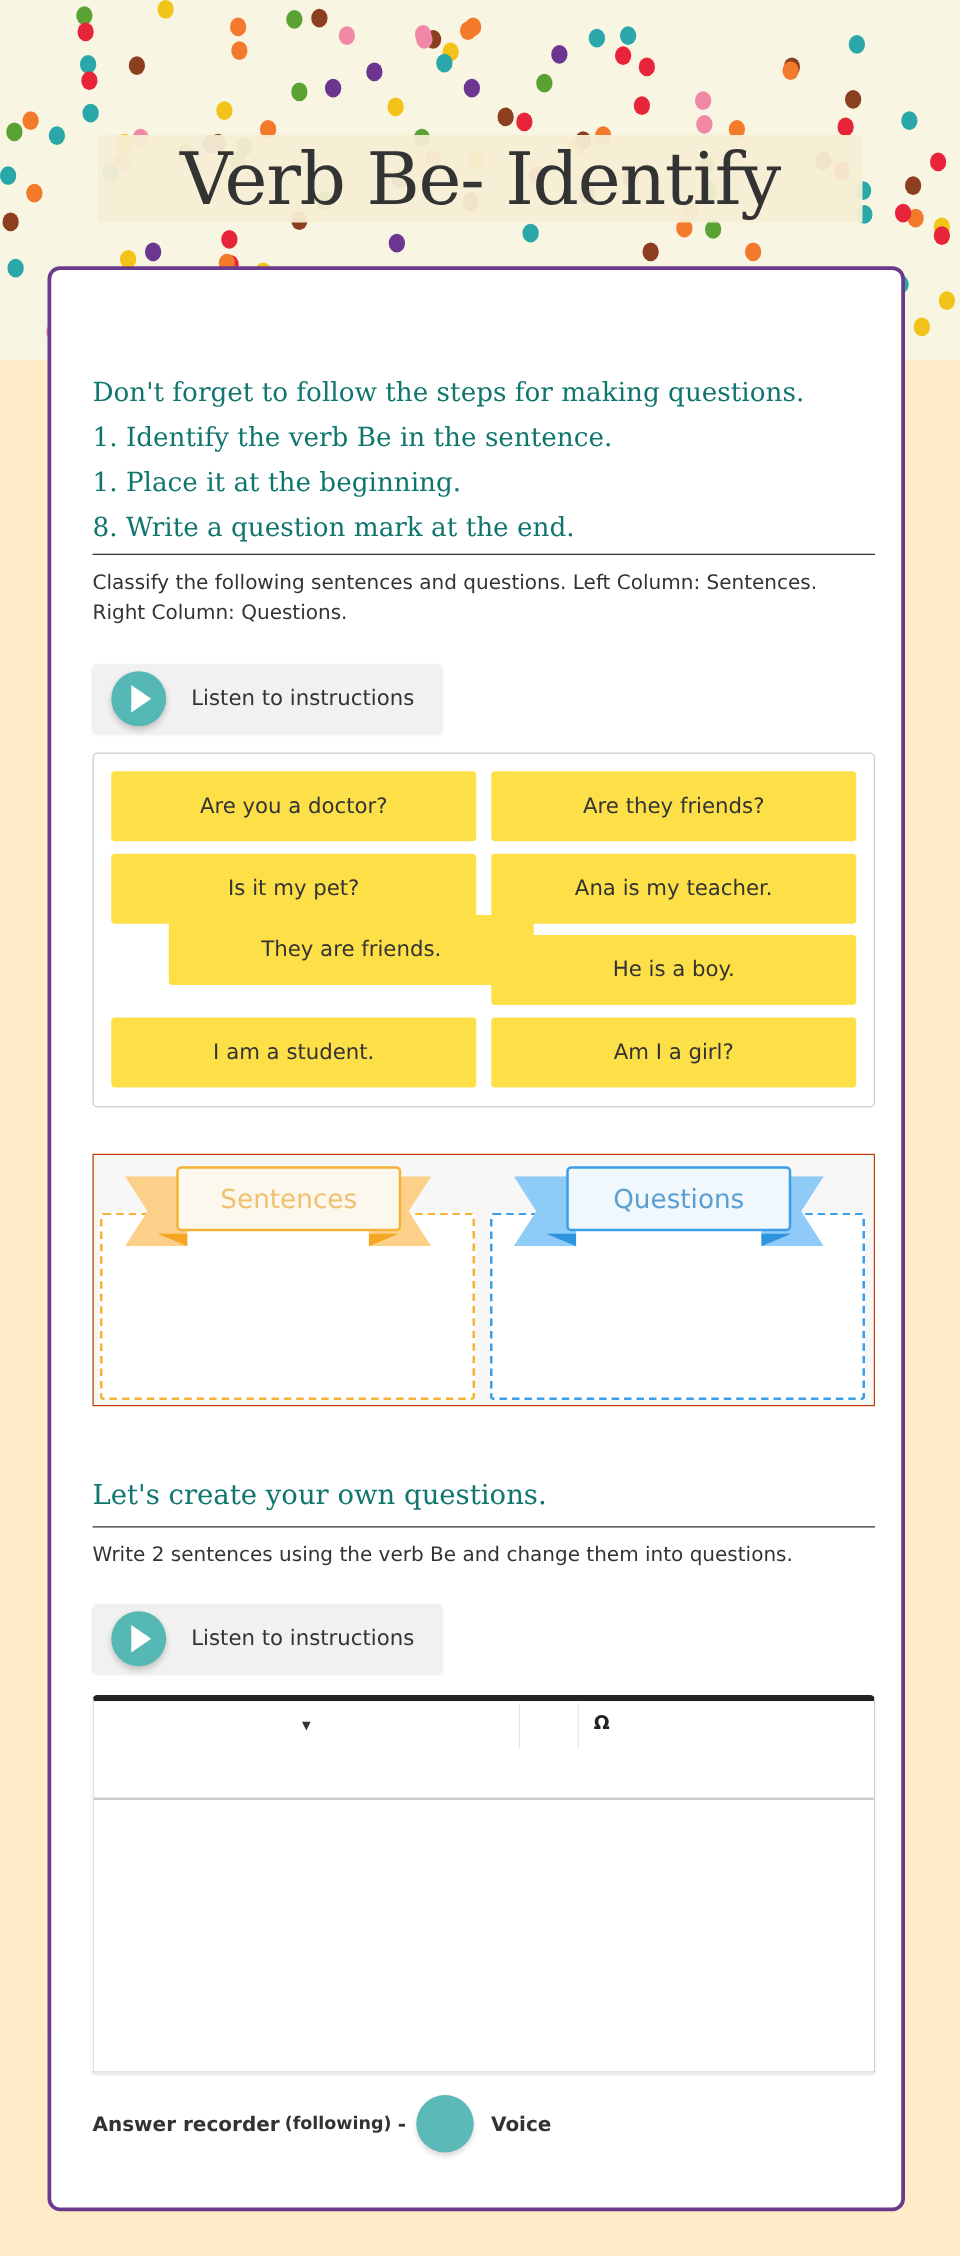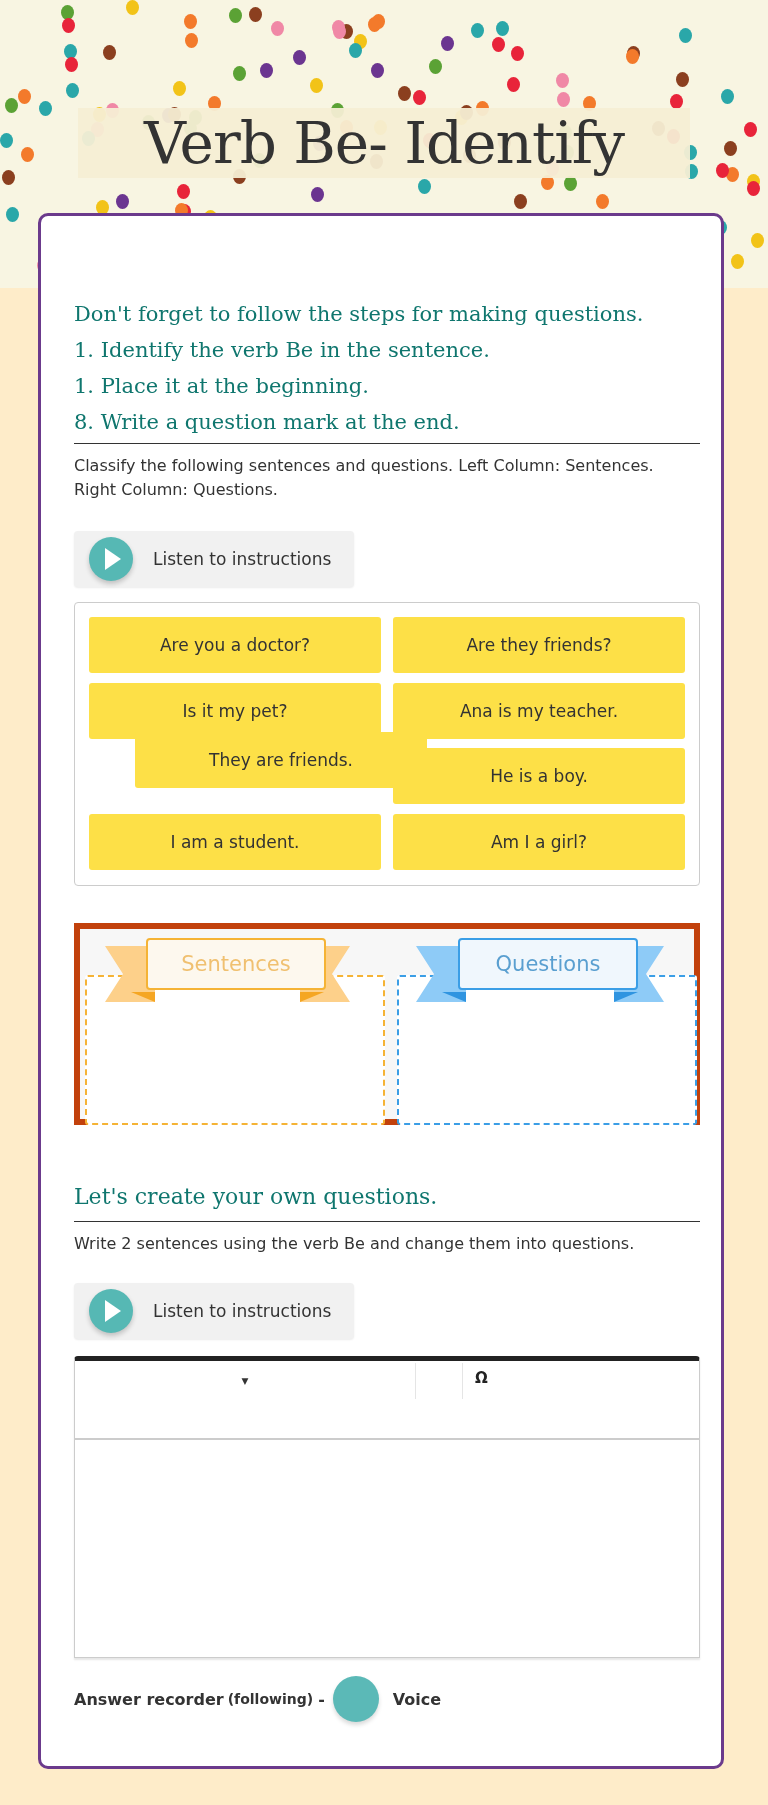--- a/index.html
+++ b/index.html
@@ -49,21 +49,21 @@
     position: absolute; left: 33px; top: 386px; width: 626px; height: 284px;
     border: 1px solid #ccc; border-radius: 4px; box-sizing: border-box;
   }
   .chip {
     position: absolute; width: 292px; height: 56px; background: #fde047;
     border-radius: 3px; display: flex; align-items: center; justify-content: center;
     font-size: 17px; color: #333; cursor: grab;
   }
   .sort-area {
     position: absolute; left: 33px; top: 707px; width: 626px; height: 202px;
-    border: 6px solid #c2410c; background: #f7f7f7; box-sizing: border-box;
+    border: 1px solid #c2410c; background: #f7f7f7; box-sizing: border-box;
   }
   .drop-zone {
     position: absolute; top: 46px; width: 300px; height: 150px; background: #fff;
     border: 2px dashed; border-radius: 3px; box-sizing: border-box;
   }
   .ribbon-tail { position: absolute; top: 17px; width: 50px; height: 56px; }
   .ribbon-box {
     position: absolute; top: 9px; width: 180px; height: 52px; border: 2px solid;
     border-radius: 4px; box-sizing: border-box; display: flex; align-items: center;
     justify-content: center; font-size: 21px;

